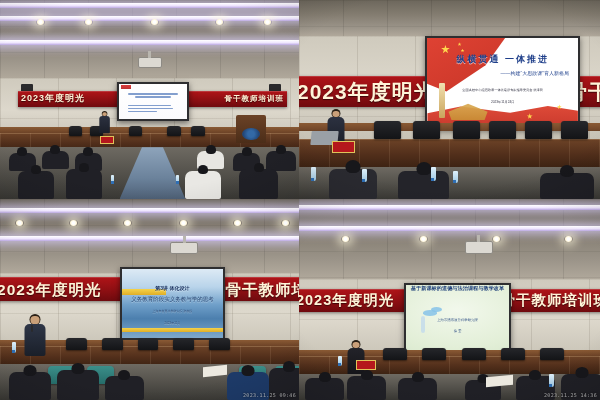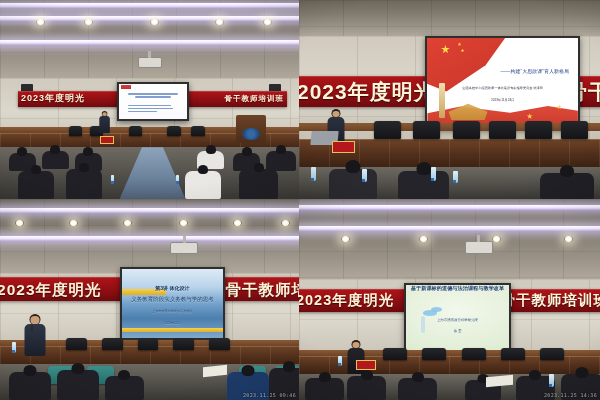--- a/index.html
+++ b/index.html
@@ -568,20 +568,21 @@
         <div class="slide slide-b">
           <div class="redmass"></div>
           <div class="redfoot"></div>
           <div class="column"></div>
           <div class="gate"></div>
           <div class="star" style="left:9%;top:8%;width:9px;height:9px"></div>
           <div class="star" style="left:20%;top:5%;width:4px;height:4px"></div>
           <div class="star" style="left:22%;top:12%;width:4px;height:4px"></div>
           <div class="star" style="left:66%;bottom:9%;width:6px;height:6px"></div>
           <div class="star" style="left:86%;bottom:20%;width:5px;height:5px"></div>
+          <div class="stitle" style="font-size:9px;margin-top:-8px">纵横贯通  一体推进</div>
           <div class="ssub" style="font-size:5px;margin-top:4px;align-self:flex-end;margin-right:6%">——构建“大思政课”育人新格局</div>
           <div class="sorg" style="font-size:3.2px;margin-top:12px">全国高校中心组思政课一体化建设专家指导委员会  张泽民</div>
           <div class="sdate" style="font-size:3.2px;margin-top:8px">2023年11月24日</div>
         </div>
       </div>
 
       <div class="stage-top" style="top:62%;height:4%"></div>
       <div class="stage-front" style="top:70%;height:14%">
         <div class="stage-grain"></div>
       </div>

